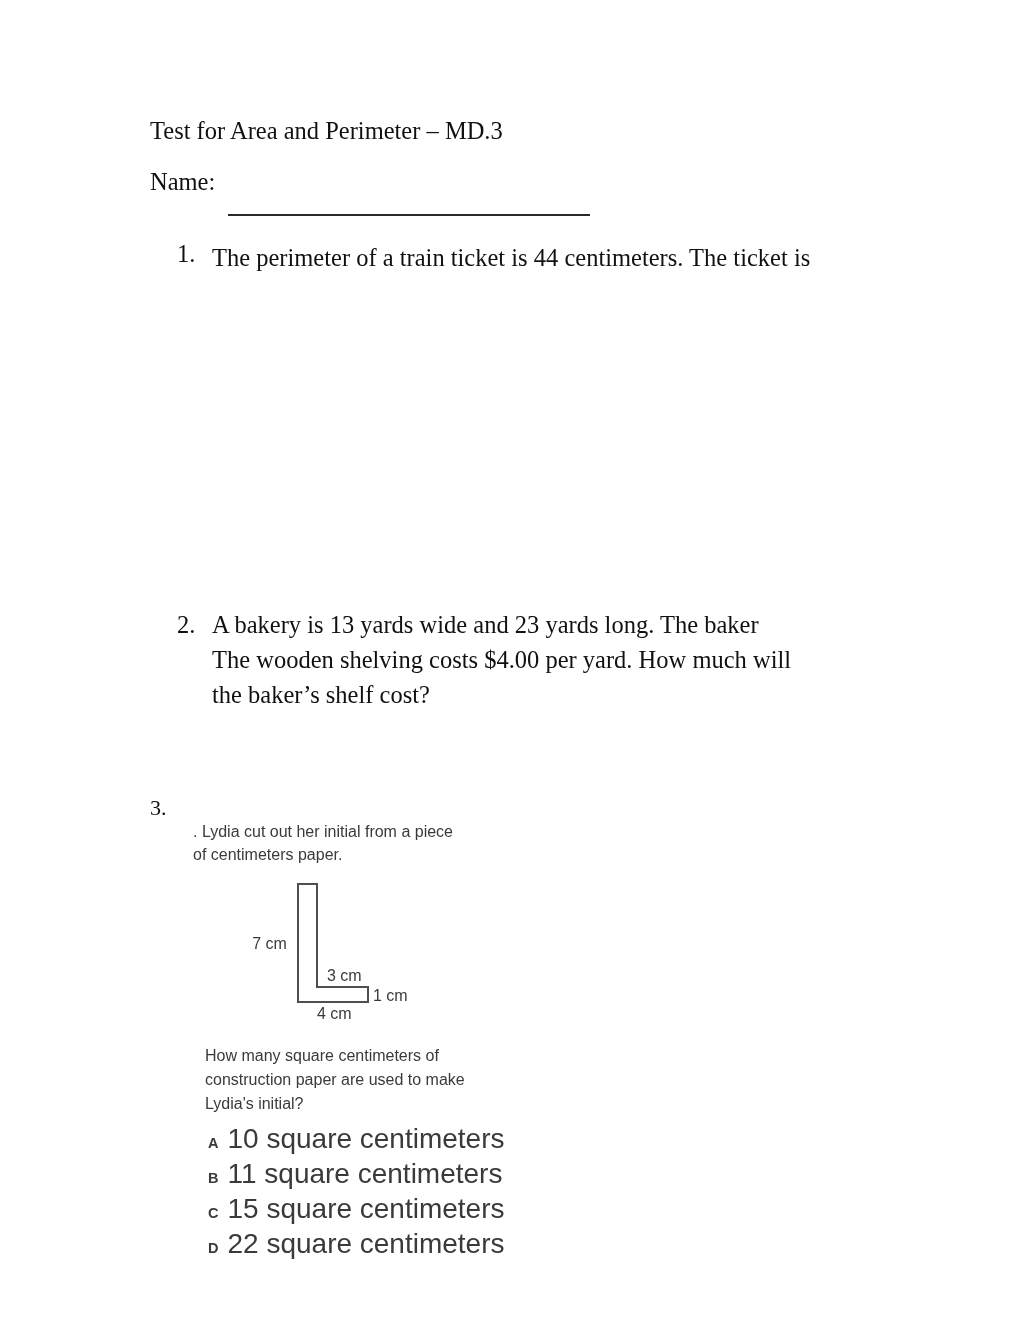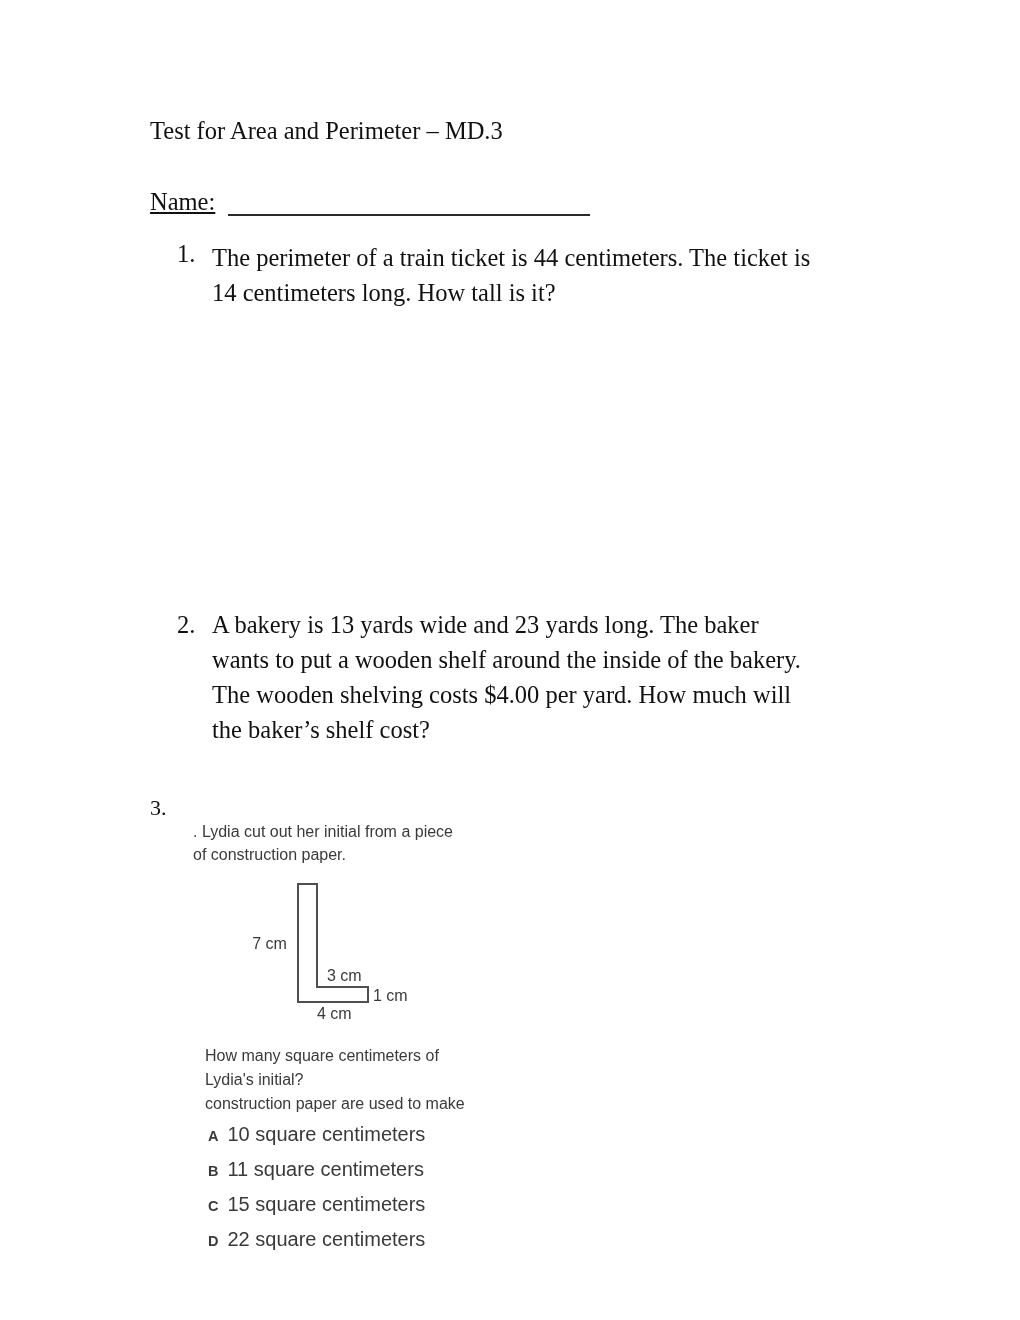--- a/index.html
+++ b/index.html
@@ -20,21 +20,21 @@
     color: var(--serif-text);
   }
   .abs { position: absolute; }
   .serif {
     font-family: "Liberation Serif", serif;
     font-size: 24.5px;
     line-height: 35px;
     color: var(--serif-text);
   }
   .title { left: 150px; top: 113px; }
-  .name-label { left: 150px; top: 184px; text-decoration: underline; }
+  .name-label { left: 150px; top: 164px; }
   .name-line {
     left: 228px; top: 190px; width: 362px; height: 24px;
     border-bottom: 2px solid var(--rule-color);
   }
   .qnum-1 { left: 177px; top: 236px; }
   .qtext-1 { left: 212px; top: 240px; }
   .qnum-2 { left: 177px; top: 607px; }
   .qtext-2 { left: 212px; top: 607px; }
   .qnum-3 { left: 150px; top: 795px; font-size: 22px; line-height: 26px; }
   .sans {
@@ -58,21 +58,21 @@
     gap: 9px;
   }
   .choice-letter {
     font-family: "Liberation Sans", sans-serif;
     font-weight: bold;
     font-size: 14.5px;
     color: var(--sans-text);
   }
   .choice-text {
     font-family: "Liberation Sans", sans-serif;
-    font-size: 20px;
+    font-size: 28px;
     color: var(--sans-text);
     white-space: nowrap;
   }
   .choice-a { top: 1123px; }
   .choice-b { top: 1158px; }
   .choice-c { top: 1193px; }
   .choice-d { top: 1228px; }
 </style>
 </head>
 <body>
@@ -80,49 +80,47 @@
 <div class="page">
 
   <div class="abs serif title">Test for Area and Perimeter – MD.3</div>
 
   <div class="abs serif name-label">Name:</div>
   <div class="abs name-line"></div>
 
   <div class="abs serif qnum-1">1.</div>
   <div class="abs serif qtext-1">
     <div>The perimeter of a train ticket is 44 centimeters. The ticket is</div>
-    <div>14 centimeters long. How tall is it?</div>
   </div>
 
   <div class="abs serif qnum-2">2.</div>
   <div class="abs serif qtext-2">
     <div>A bakery is 13 yards wide and 23 yards long. The baker</div>
-    <div>wants to put a wooden shelf around the inside of the bakery.</div>
     <div>The wooden shelving costs $4.00 per yard. How much will</div>
     <div>the baker’s shelf cost?</div>
   </div>
 
   <div class="abs serif qnum-3">3.</div>
   <div class="abs sans q3-intro">
     <div>. Lydia cut out her initial from a piece</div>
-    <div>of construction paper.</div>
+    <div>of centimeters paper.</div>
   </div>
 
   <svg class="abs figure-svg" width="76" height="124" viewBox="0 0 76 124">
     <polygon points="2,2 21,2 21,105 72,105 72,120 2,120" fill="none" stroke="#4f4f4f" stroke-width="2" stroke-linejoin="miter"></polygon>
   </svg>
   <div class="abs sans fig-label fig-label-left">7 cm</div>
   <div class="abs sans fig-label fig-label-inner">3 cm</div>
   <div class="abs sans fig-label fig-label-right">1 cm</div>
   <div class="abs sans fig-label fig-label-bottom">4 cm</div>
 
   <div class="abs sans q3-prompt">
     <div>How many square centimeters of</div>
+    <div>construction paper are used to make</div>
     <div>Lydia's initial?</div>
-    <div>construction paper are used to make</div>
   </div>
 
   <div class="abs choice choice-a">
     <span class="choice-letter">A</span>
     <span class="choice-text">10 square centimeters</span>
   </div>
   <div class="abs choice choice-b">
     <span class="choice-letter">B</span>
     <span class="choice-text">11 square centimeters</span>
   </div>

